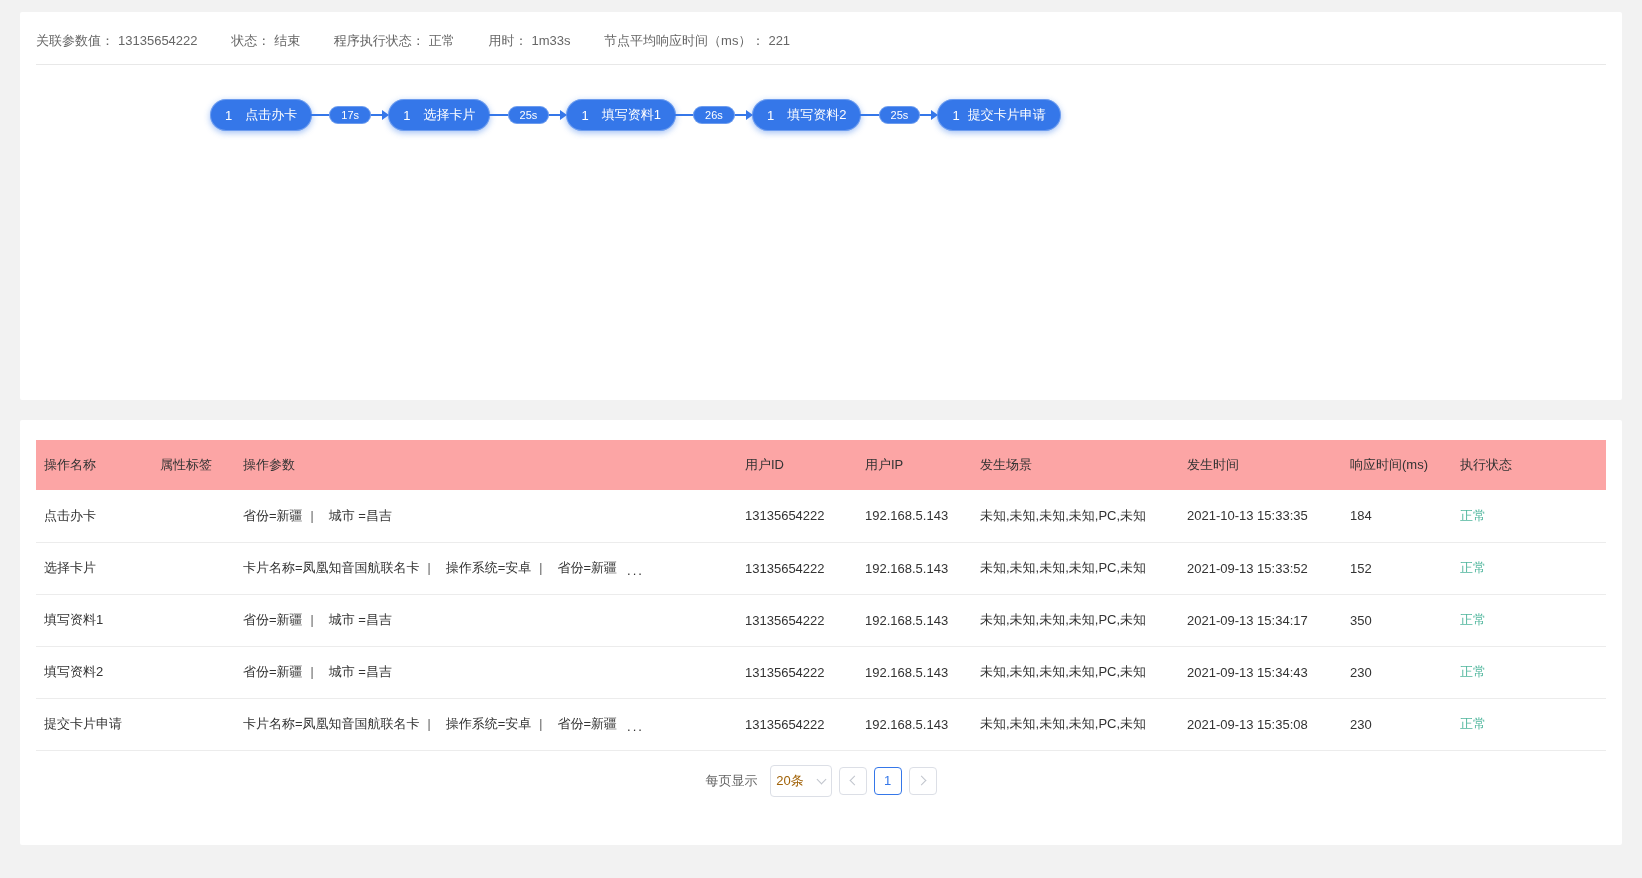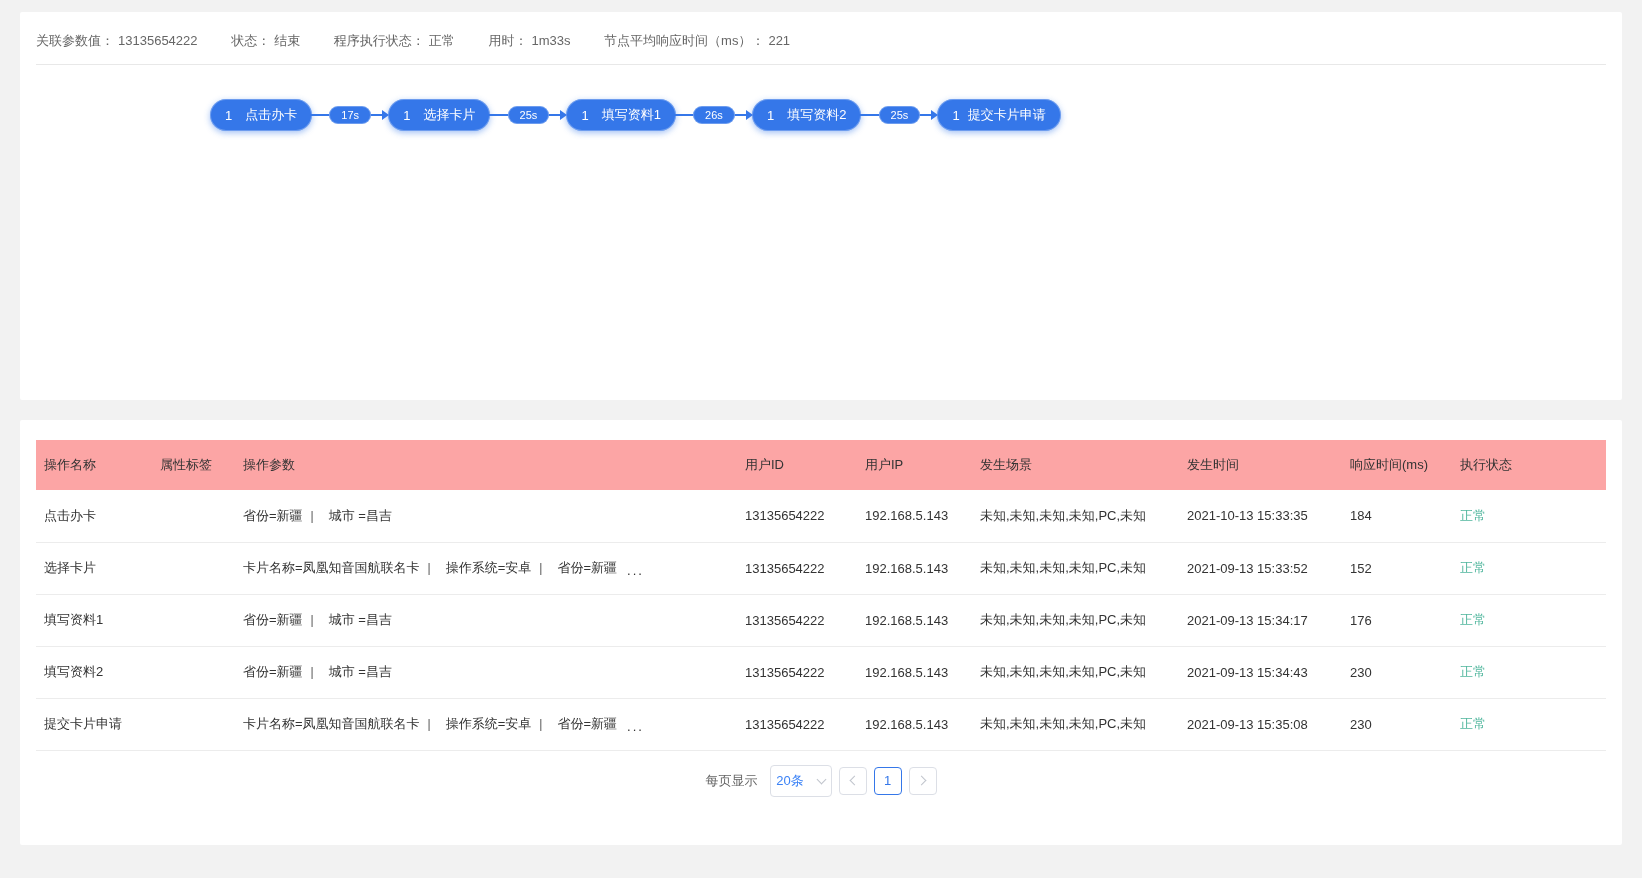--- a/index.html
+++ b/index.html
@@ -36,21 +36,21 @@
   tbody td { height:52px; padding:0 8px; border-bottom:1px solid #ececec; color:#333; overflow:hidden; white-space:nowrap; }
   td.status { color:#52b79e; }
   .param:empty, .ellipsis:empty { display:none; }
   .param + .param::before { content:"|"; color:#555; margin:0 15px 0 8px; font-size:12px; }
   .ellipsis { margin-left:10px; letter-spacing:2px; vertical-align:-3px; color:#333; cursor:pointer; }
 
   
   .pagination { display:flex; align-items:center; justify-content:center; margin-top:14px; font-size:13px; color:#666; }
   .per-page-label { margin-right:12px; }
   .per-page-select { display:flex; align-items:center; justify-content:center; gap:14px; width:62px; height:32px;
-    border:1px solid #dcdfe6; border-radius:4px; color:#3b82f6; cursor:pointer; background:#fff; }
+    border:1px solid #dcdfe6; border-radius:4px; color:#a16207; cursor:pointer; background:#fff; }
   .pg-btn { width:28px; height:28px; border:1px solid #dcdfe6; border-radius:4px; background:#fff;
     display:flex; align-items:center; justify-content:center; margin-left:7px; cursor:pointer; }
   .pg-btn:first-of-type { margin-left:24px; }
   .pg-current { border-color:#3577e9; color:#3577e9; font-size:13px; }
   .chev { display:inline-block; width:7px; height:7px; border-top:1.5px solid #c0c4cc; border-right:1.5px solid #c0c4cc; }
   .chev-left { transform:rotate(-135deg); margin-left:3px; }
   .chev-right { transform:rotate(45deg); margin-right:3px; }
   .chev-down { transform:rotate(135deg); margin-top:-3px; }
 </style>
 </head>
@@ -162,21 +162,21 @@
       <tr>
         <td>填写资料1</td>
         <td></td>
         <td>
           <span class="param">省份=新疆</span><span class="param">城市 =昌吉</span>
         </td>
         <td>13135654222</td>
         <td>192.168.5.143</td>
         <td>未知,未知,未知,未知,PC,未知</td>
         <td>2021-09-13 15:34:17</td>
-        <td>176</td>
+        <td>350</td>
         <td class="status">正常</td>
       </tr>
       <tr>
         <td>填写资料2</td>
         <td></td>
         <td>
           <span class="param">省份=新疆</span><span class="param">城市 =昌吉</span>
         </td>
         <td>13135654222</td>
         <td>192.168.5.143</td>

